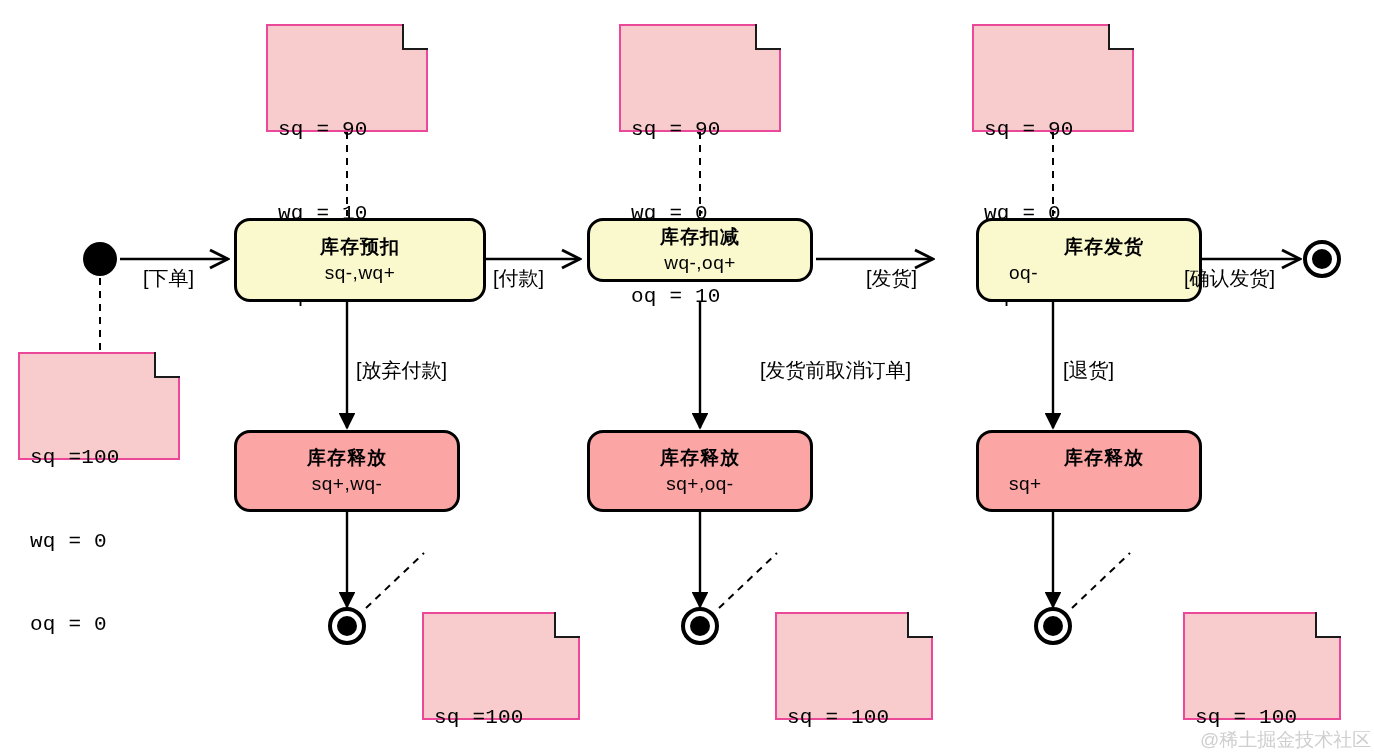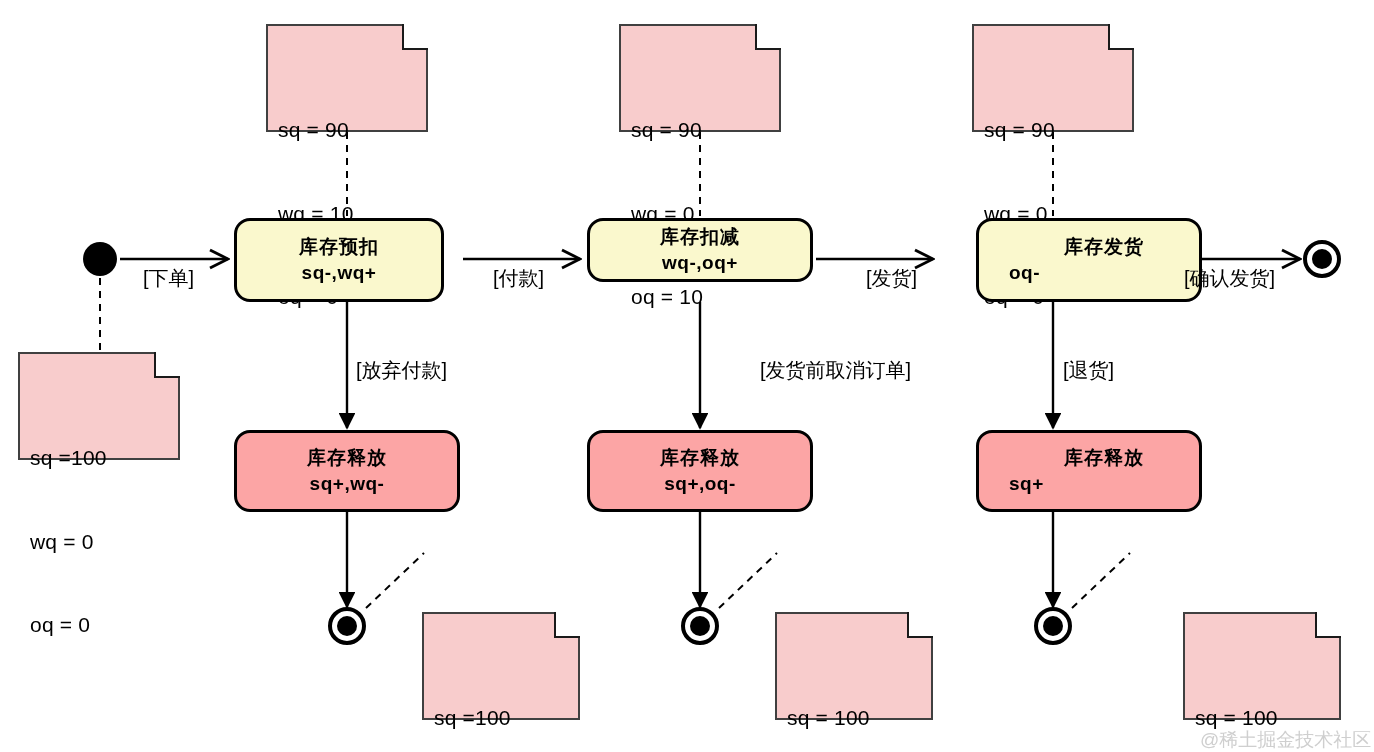--- a/index.html
+++ b/index.html
@@ -24,28 +24,29 @@
     top: 0;
     width: 1374px;
     height: 752px;
     pointer-events: none;
   }
 
   
   .note {
     position: absolute;
     background: #f8cccc;
-    border: 2px solid #404040;
+    border: 2px solid #ec4899;
     box-sizing: border-box;
     padding: 6px 10px 6px 10px;
     font-size: 21px;
     line-height: 1.33;
     color: #000000;
     letter-spacing: 0.2px;
     white-space: pre;
+    font-family: Liberation Mono, monospace;
   }
   .note .fold-tri {
     position: absolute;
     top: -2px;
     right: -2px;
     width: 26px;
     height: 26px;
     background: #ffffff;
     border-bottom: 2px solid #1a1a1a;
     border-left: 2px solid #1a1a1a;
@@ -64,21 +65,21 @@
     flex-direction: column;
     align-items: center;
     justify-content: center;
     color: #000000;
     font-size: 19px;
     line-height: 1.35;
   }
   .state.yellow { background: #faf8cd; }
   .state.cyan   { background: #fca5a5; }
   .state .state-title { font-weight: bold; letter-spacing: 1px; }
-  .state .state-sub   { font-weight: bold; letter-spacing: 0.5px; }
+  .state .state-sub   { font-weight: normal; letter-spacing: 0.5px; }
   .state.left-sub { align-items: flex-start; padding-left: 30px; margin-left: 36px; }
 
   
   .initial-node {
     position: absolute;
     width: 34px;
     height: 34px;
     border-radius: 50%;
     background: #000000;
   }
@@ -205,21 +206,21 @@
     
   </div>
 
   <div class="note" style="left:1183px; top:612px; width:158px; height:108px;">
     <span class="fold-tri"></span>
     <span class="note-line">sq = 100</span>
     
     
   </div>
 
-  <div class="state yellow" style="left:234px; top:218px; width:210px; height:84px;">
+  <div class="state yellow" style="left:234px; top:218px; width:252px; height:84px;">
     <span class="state-title">库存预扣</span>
     <span class="state-sub">sq-,wq+</span>
   </div>
 
   <div class="state yellow" style="left:587px; top:218px; width:226px; height:64px;">
     <span class="state-title">库存扣减</span>
     <span class="state-sub">wq-,oq+</span>
   </div>
 
   <div class="state yellow left-sub" style="left:940px; top:218px; width:226px; height:84px;">

